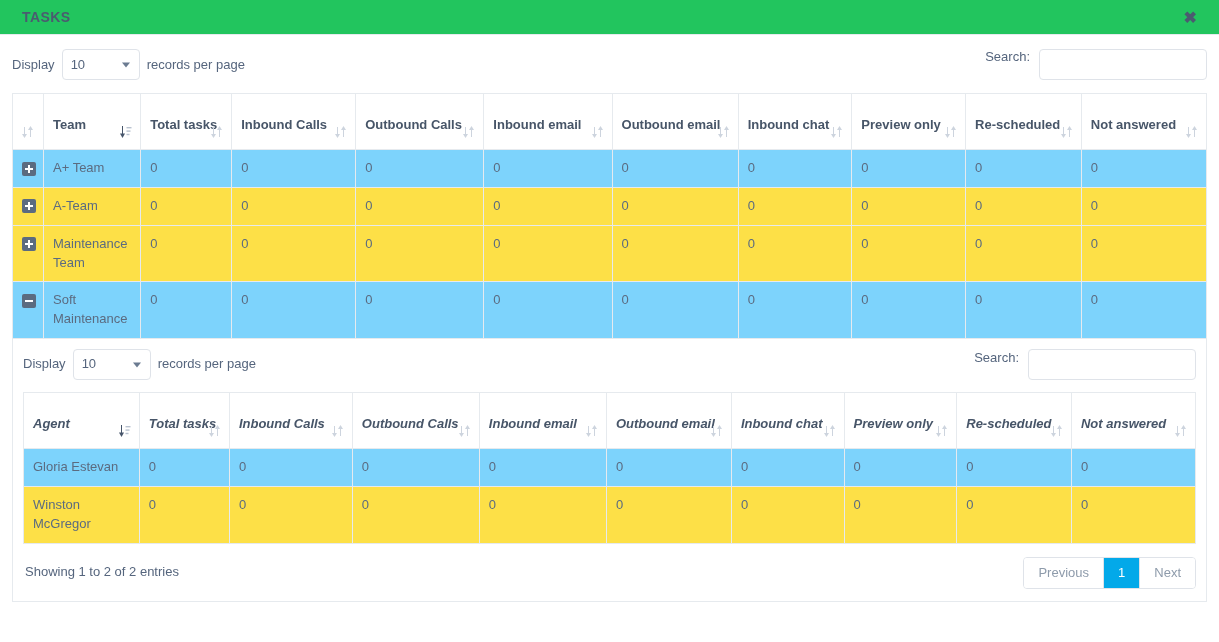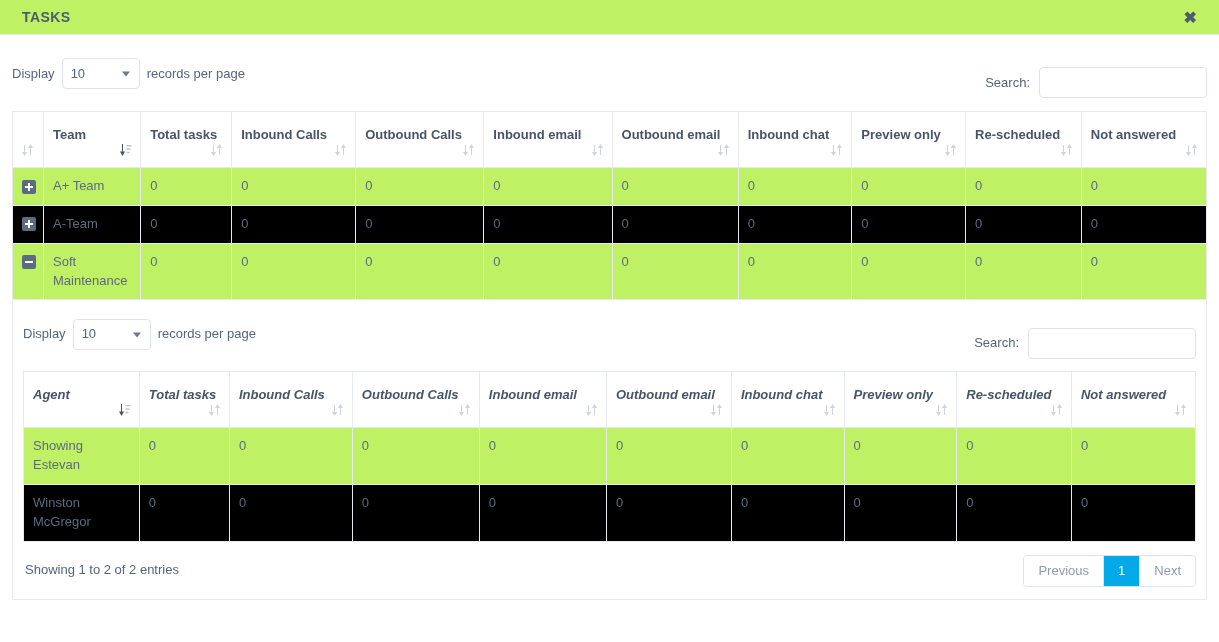--- a/index.html
+++ b/index.html
@@ -14,21 +14,21 @@
   }
 
   
   .panel-header {
     position: relative;
     height: 35px;
     padding: 0 22px;
     display: flex;
     align-items: center;
     border-bottom: 1px solid #e6eaee;
-    background: #bef264;
+    background: #22c55e;
   }
   .panel-title {
     font-size: 14px;
     font-weight: bold;
     color: #4b5b70;
     letter-spacing: 0.4px;
   }
   .close-btn {
     position: absolute;
     right: 18px;
@@ -68,21 +68,21 @@
     cursor: pointer;
   }
   .length-select .caret {
     position: absolute; right: 9px; top: 50%;
     transform: translateY(-50%);
     width: 0; height: 0;
     border-left: 4px solid transparent;
     border-right: 4px solid transparent;
     border-top: 5px solid #6b7b91;
   }
-  .filter-group { display: flex; align-items: center; gap: 9px; font-size: 13px; color: #55657d; margin-top: 18px; }
+  .filter-group { display: flex; gap: 9px; font-size: 13px; color: #55657d; }
   .filter-input {
     width: 168px; height: 31px;
     border: 1px solid #dfe3e9;
     border-radius: 4px;
     background: #fff;
     padding: 0 8px;
     font-family: "Liberation Sans", sans-serif;
     font-size: 13px;
     color: #55657d;
     outline: none;
@@ -92,43 +92,43 @@
   table.dt {
     width: 100%;
     border-collapse: collapse;
     border: 1px solid #e6eaee;
     background: #fff;
     table-layout: fixed;
   }
   table.dt th {
     border: 1px solid #e6eaee;
     border-top: 0;
-    padding: 9px 10px 23px 9px;
+    padding: 9px 10px 15px 9px;
     text-align: left;
     vertical-align: bottom;
     font-size: 13px;
     font-weight: bold;
     color: #475568;
     line-height: 1.42;
     position: relative;
     background: #fff;
     height: 56px;
     cursor: pointer;
   }
   table.dt td {
     border: 1px solid #e6eaee;
     padding: 9px 10px 9px 9px;
     vertical-align: top;
     font-size: 13px;
     font-weight: normal;
     color: #5b6b80;
     line-height: 1.45;
   }
-  table.dt tbody tr.odd > td { background: #bef264; }
-  table.dt tbody tr.even > td { background: #000000; }
+  table.dt tbody tr.odd > td { background: #7dd3fc; }
+  table.dt tbody tr.even > td { background: #fde047; }
 
   
   .sort-ico {
     position: absolute;
     right: 8px;
     bottom: 10px;
     width: 13px; height: 14px;
     display: inline-block;
   }
   .sort-ico svg { display: block; }
@@ -384,20 +384,35 @@
         <td>0</td>
         <td>0</td>
         <td>0</td>
         <td>0</td>
         <td>0</td>
         <td>0</td>
         <td>0</td>
         <td>0</td>
         <td>0</td>
       </tr>
+      <tr class="even">
+        <td class="ctrl-col">
+          <span class="expander plus"></span>
+        </td>
+        <td>Maintenance Team</td>
+        <td>0</td>
+        <td>0</td>
+        <td>0</td>
+        <td>0</td>
+        <td>0</td>
+        <td>0</td>
+        <td>0</td>
+        <td>0</td>
+        <td>0</td>
+      </tr>
       <tr class="odd">
         <td class="ctrl-col">
           <span class="expander"></span>
         </td>
         <td>Soft Maintenance</td>
         <td>0</td>
         <td>0</td>
         <td>0</td>
         <td>0</td>
         <td>0</td>
@@ -549,21 +564,21 @@
                           <path d="M9.5 1 L12 5 L7 5 Z" fill="#cdd4de"></path>
                           <rect x="3" y="2" width="1" height="7" fill="#cdd4de"></rect>
                           <rect x="9" y="5" width="1" height="7" fill="#cdd4de"></rect>
                         </svg>
                     </span>
                   </th>
                 </tr>
               </thead>
               <tbody>
                 <tr class="odd">
-                  <td>Showing Estevan</td>
+                  <td>Gloria Estevan</td>
                   <td>0</td>
                   <td>0</td>
                   <td>0</td>
                   <td>0</td>
                   <td>0</td>
                   <td>0</td>
                   <td>0</td>
                   <td>0</td>
                   <td>0</td>
                 </tr>

